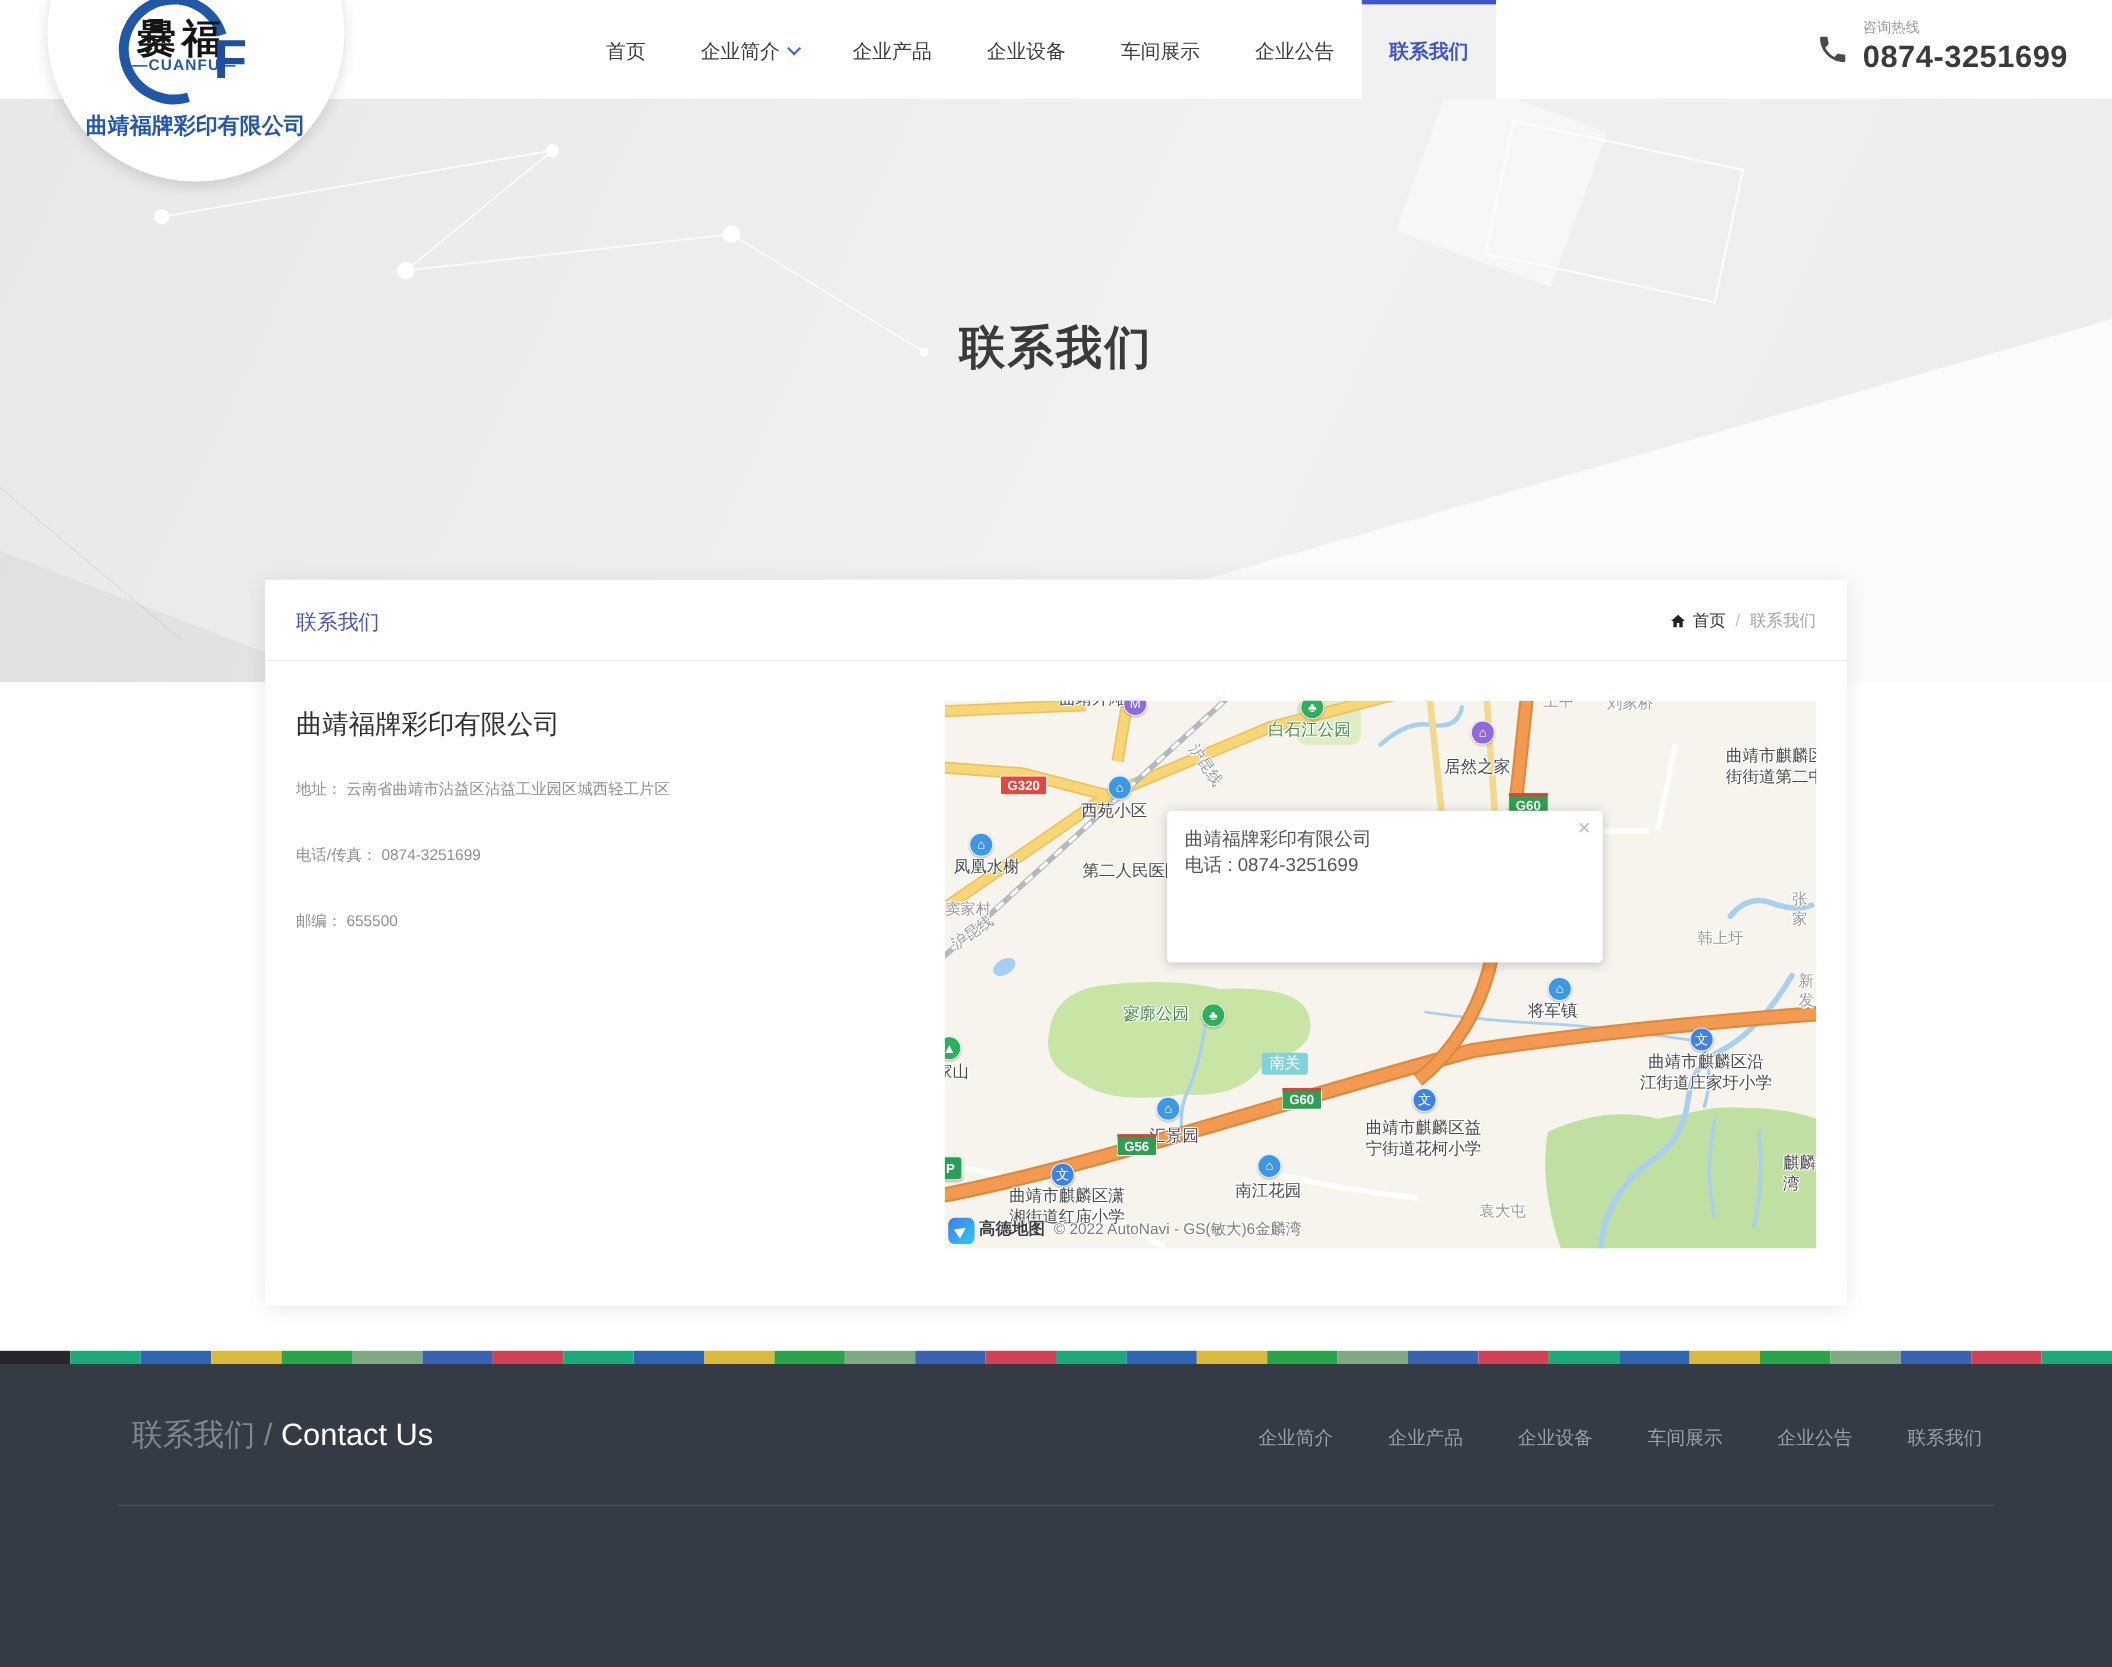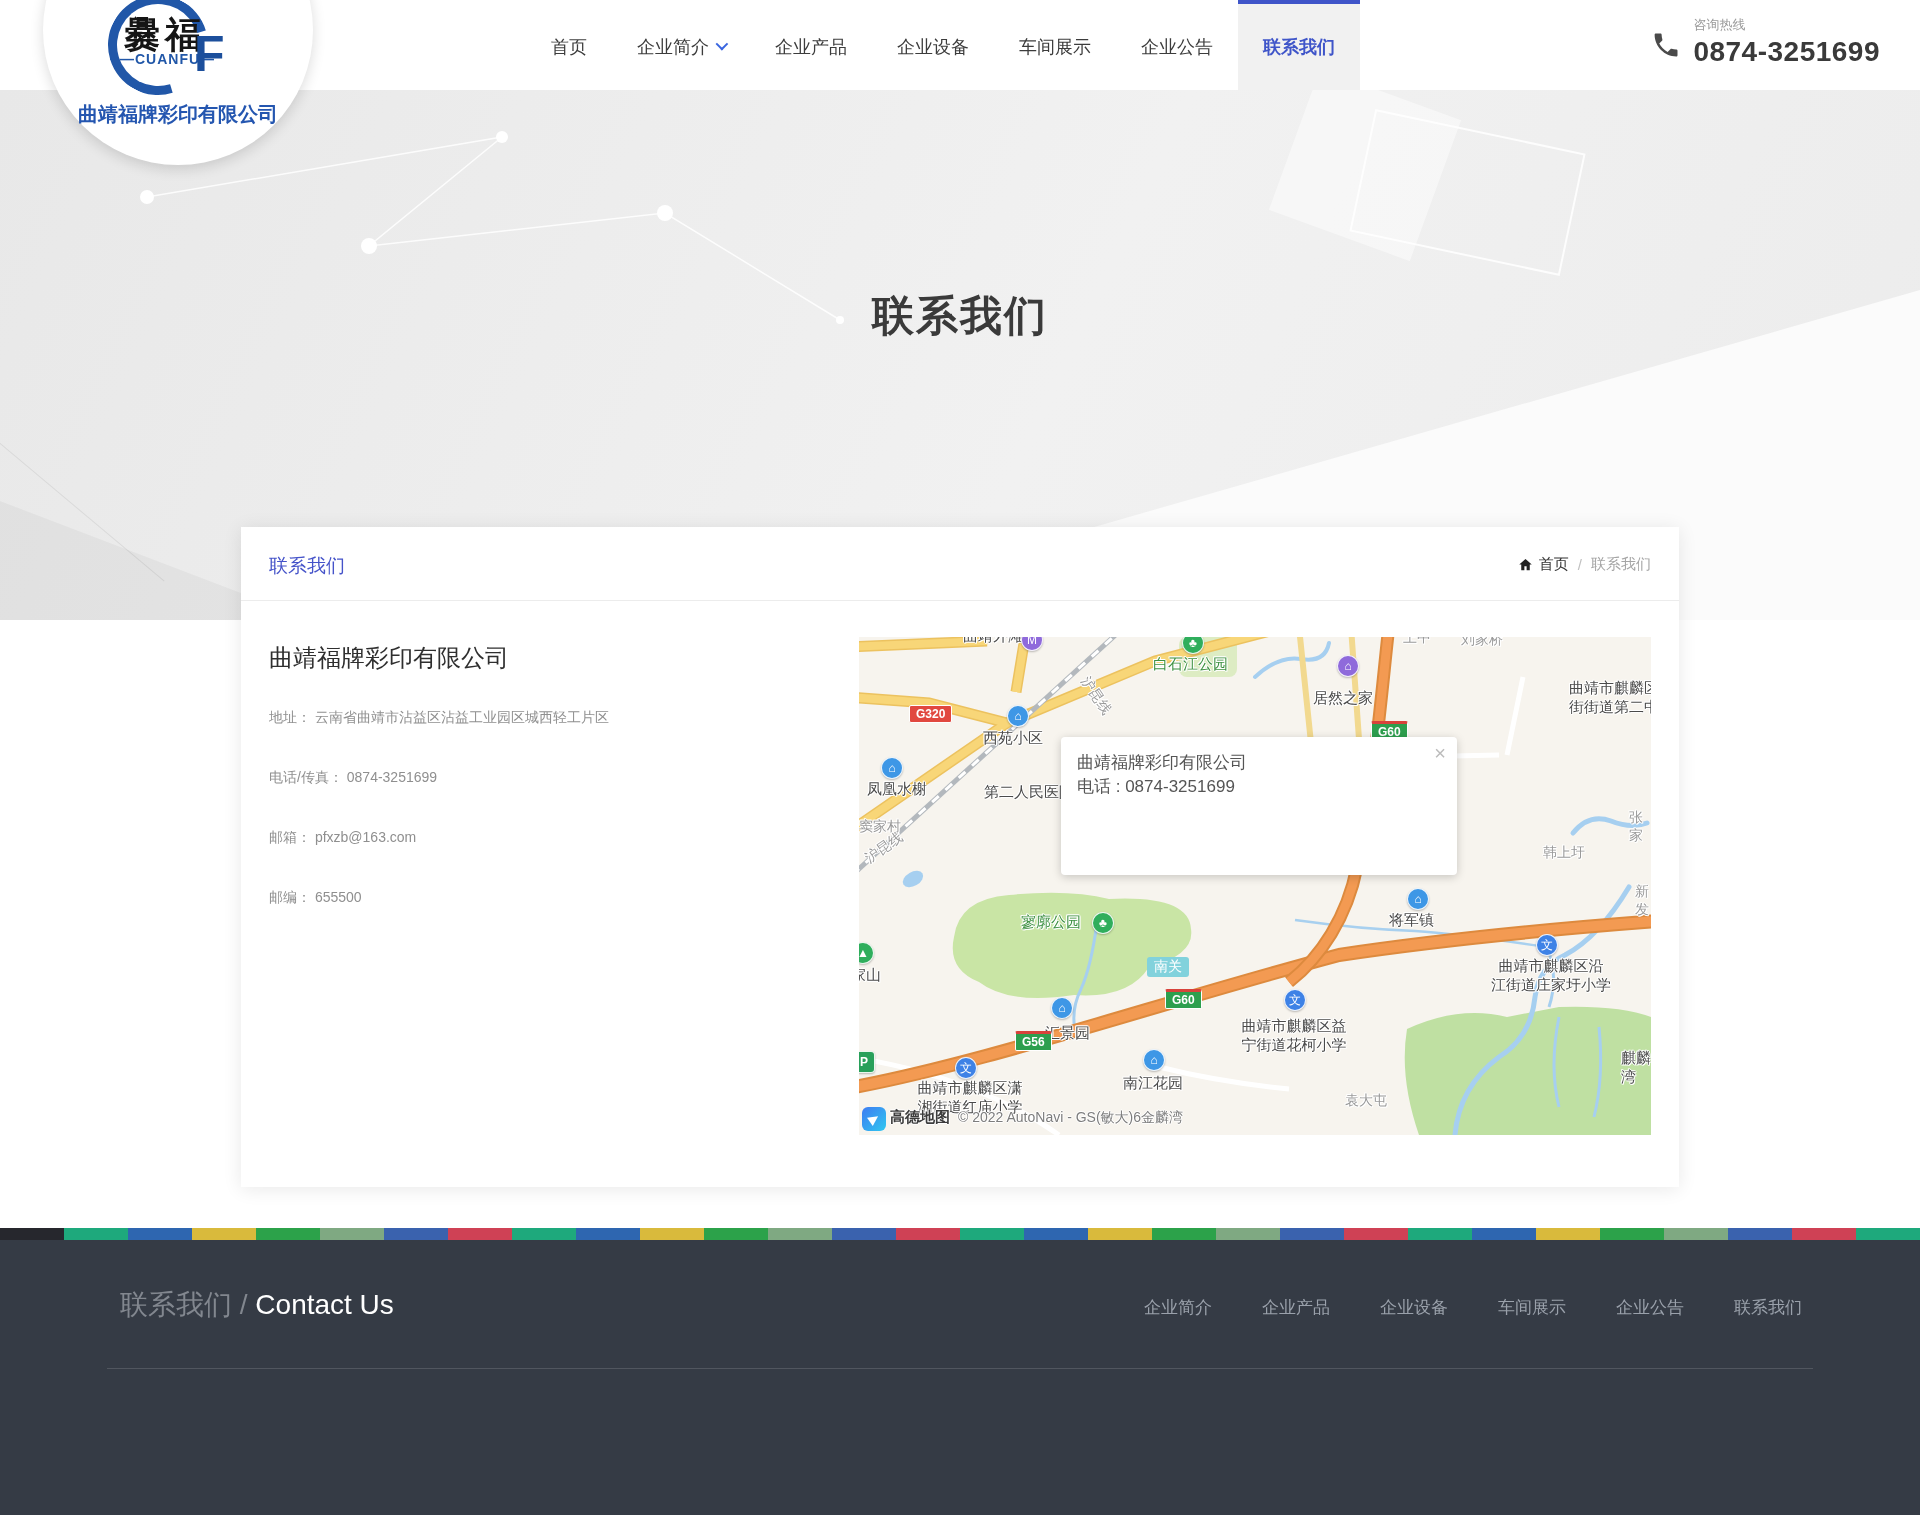--- a/index.html
+++ b/index.html
@@ -187,21 +187,20 @@
         </span>
         <span class="bc-sep">/</span>
         <span class="bc-cur">联系我们</span>
       </div>
     </div>
 
     <div id="company-name">曲靖福牌彩印有限公司</div>
     <div id="info-list">
         <div class="info-row">地址： 云南省曲靖市沾益区沾益工业园区城西轻工片区</div>
         <div class="info-row">电话/传真： 0874-3251699</div>
-        <div class="info-row">邮箱： pfxzb@163.com</div>
         <div class="info-row">邮编： 655500</div>
       </div>
 
     <div id="map">
       <svg class="mapbg" width="792" height="498" viewBox="0 0 792 498">
         <rect width="792" height="498" fill="#f7f4ee"></rect>
 
         <path d="M95 300 Q100 262 150 258 Q210 252 250 262 Q330 258 332 292 Q336 318 290 330 Q270 362 215 358 Q150 368 120 345 Q88 332 95 300 Z" fill="#c9e5a5"></path>
         <path d="M548 392 Q600 368 648 380 L700 370 Q760 368 792 380 L792 498 L560 498 Q540 440 548 392 Z" fill="#bfe0a2"></path>
         <rect x="320" y="0" width="58" height="40" rx="8" fill="#ddecc3"></rect>

